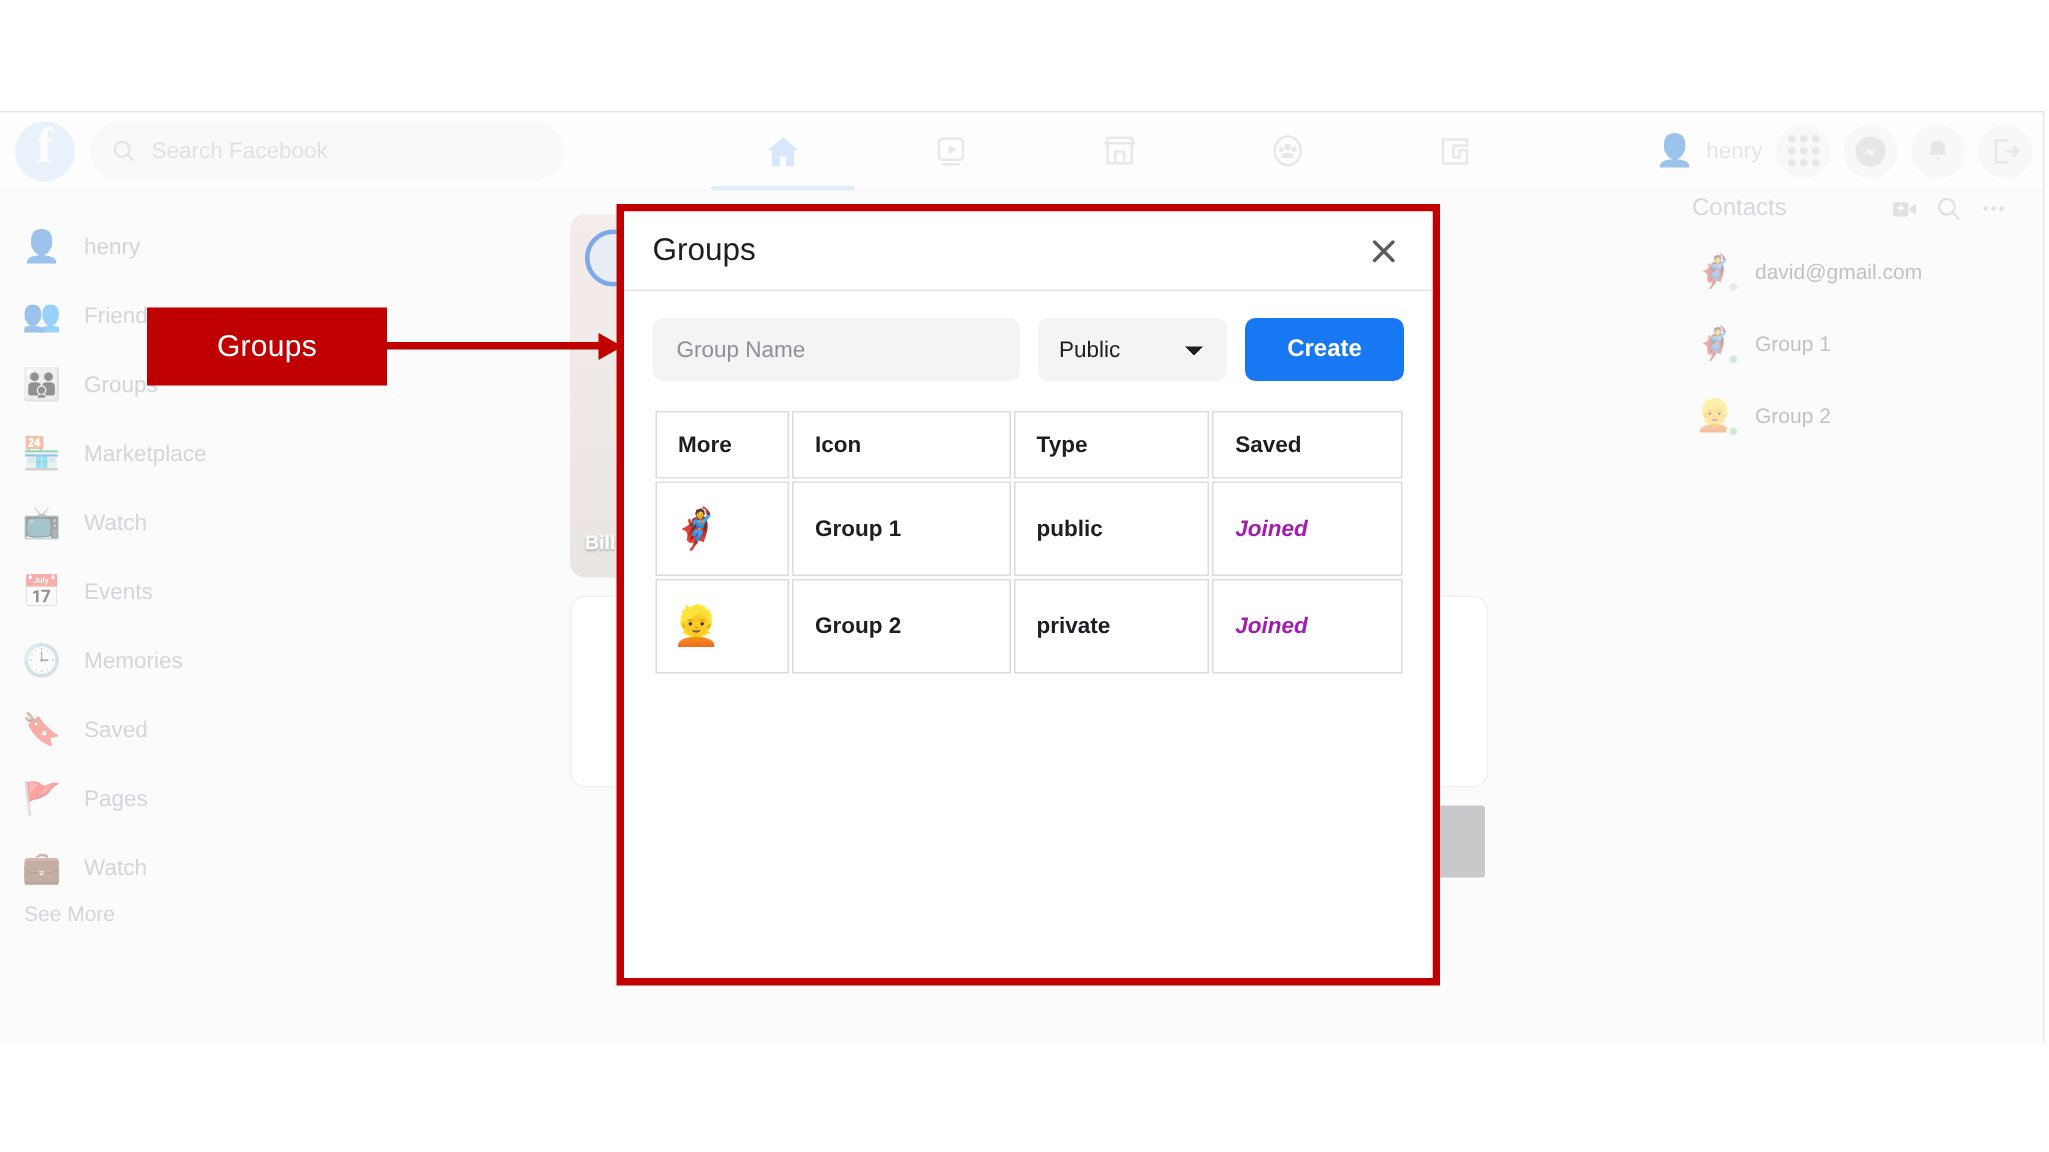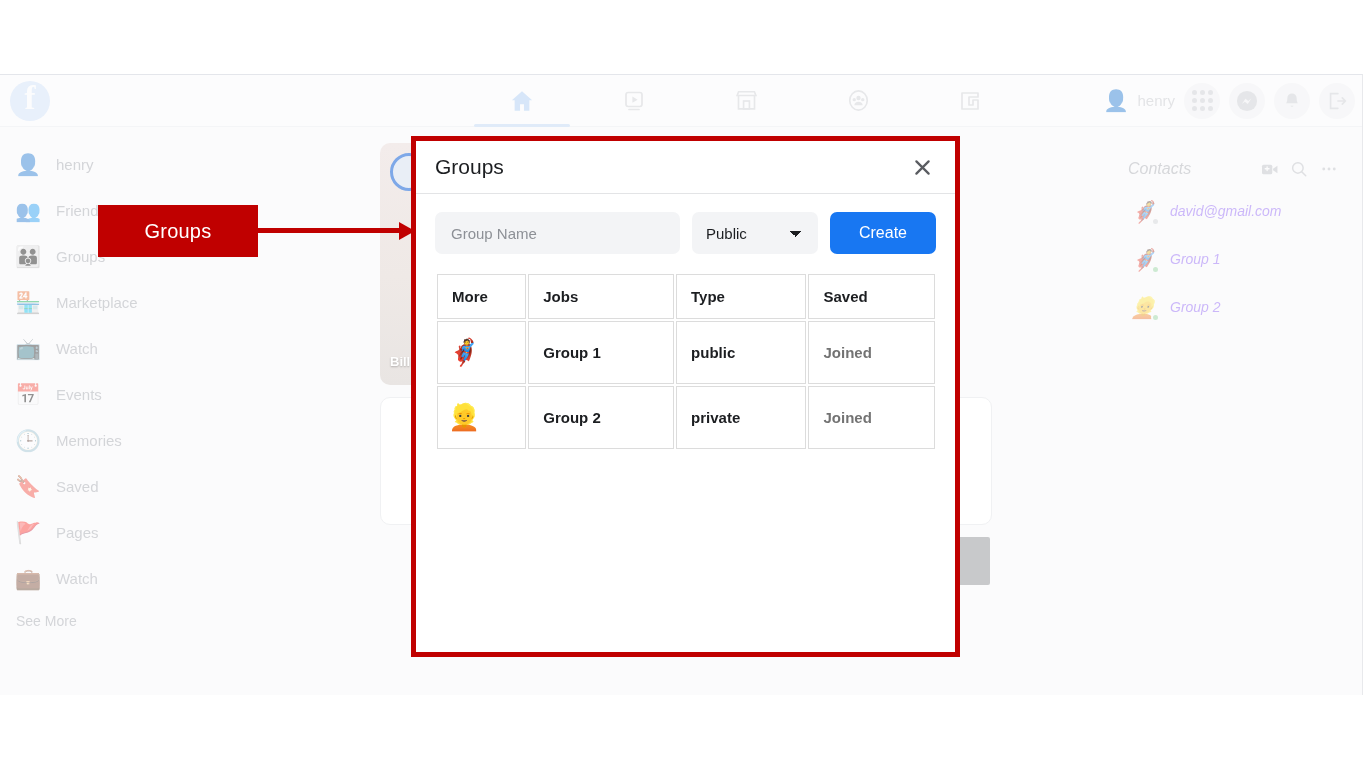--- a/index.html
+++ b/index.html
@@ -59,21 +59,21 @@
   .circ-btn { width:36px;height:36px;border-radius:50%;background:#f2f3f5;
               display:flex;align-items:center;justify-content:center; }
 
   .dot-grid { display:grid; grid-template-columns:repeat(3,5px); gap:3px; }
   .dot-grid i { width:5px;height:5px;border-radius:50%;background:#c9cbd0; display:block; }
 
   
   .lsidebar { position:absolute; left:0; top:52px; width:330px; padding:14px 0 0 14px; opacity:.42; }
   .side-item { display:flex; align-items:center; gap:14px; height:46px; }
   .side-item .lbl { font-size:15px; color:#9ea1a8; }
-  .side-more { font-size:14px; color:#9ea1a8; padding-left:2px; margin-top:12px; }
+  .side-more { font-size:14px; color:#9ea1a8; padding-left:2px; margin-top:0; }
   .av-emoji { font-size:21px; width:28px; text-align:center; line-height:1; }
   .side-ico { width:28px; height:28px; display:flex; align-items:center; justify-content:center; }
 
   
   .feed { position:absolute; left:380px; top:68px; width:612px; }
   .story-row { display:flex; gap:8px; }
   .story-card {
     width:146px; height:242px; border-radius:10px; overflow:hidden;
     background:#eceef0; position:relative; flex:0 0 auto;
   }
@@ -104,32 +104,32 @@
     margin-top:12px; width:550px; height:48px; background:#c8c9cb; border-radius:2px;
     margin-left:60px; position:relative; overflow:hidden;
   }
   .postbar::before, .postbar::after{
     content:""; position:absolute; bottom:-6px; width:26px; height:26px;
     background:#d4d5d7; transform:rotate(45deg);
   }
   .postbar::before{ left:150px; } .postbar::after{ left:330px; }
 
   
-  .rsidebar{ position:absolute; right:8px; top:76px; width:236px; opacity:.42;font-style:italic; }
+  .rsidebar{ position:absolute; right:8px; top:46px; width:236px; opacity:.42; }
   .rs-head{ display:flex; align-items:center; height:36px; padding:0 10px; }
   .rs-title{ flex:1; font-size:16px; color:#a4a7ad; }
   .rs-head .ic{ width:30px;height:30px;display:flex;align-items:center;justify-content:center; }
   .contact{ display:flex; align-items:center; gap:12px; height:48px; padding:0 10px; }
   .contact .cav{ position:relative; width:30px;height:30px; display:flex; align-items:center; justify-content:center; font-size:21px; line-height:1;}
   .contact .cav i{
     position:absolute; right:-2px; bottom:0px; width:9px;height:9px;border-radius:50%;
     background:#cfd1d4; border:2px solid #fbfbfc; display:block;
   }
   .contact .cav i.on{ background:#8fd49a; }
-  .contact .cname{ font-size:14px; color:#8b5cf6; }
+  .contact .cname{ font-size:14px; color:#737373; }
 
   
   .callout{
     position:absolute; left:98px; top:205px; width:160px; height:52px;
     background:#c00000; color:#ffffff;
     display:flex; align-items:center; justify-content:center;
     font-size:20px; letter-spacing:.2px; z-index:40;
   }
   .arrow-line{
     position:absolute; left:258px; top:228px; width:152px; height:5px; background:#c00000; z-index:40;
@@ -171,47 +171,54 @@
     background-image:
        linear-gradient(45deg, transparent 50%, #1c1e21 50%),
        linear-gradient(135deg, #1c1e21 50%, transparent 50%);
     background-position: calc(100% - 22px) 19px, calc(100% - 16px) 19px;
     background-size: 6px 6px, 6px 6px;
     background-repeat: no-repeat;
     font-family:"Liberation Sans", sans-serif;
   }
   .btn-create{
     width:106px; height:42px; border:none; border-radius:7px; background:#1877f2;
-    color:#ffffff; font-size:16px; font-weight:400; cursor:pointer;
+    color:#ffffff; font-size:16px; font-weight:700; cursor:pointer;
     font-family:"Liberation Sans", sans-serif;
   }
   table.gtable{
     margin-top:18px; border-collapse:separate; border-spacing:2px; width:502px;
   }
   table.gtable th, table.gtable td{
     border:1px solid #dcdcdc; text-align:left; vertical-align:middle;
     padding:0 14px; font-size:15px; color:#1c1e21;
   }
   table.gtable th{ height:45px; font-weight:700; }
   table.gtable td{ height:63px; font-weight:700; }
-  table.gtable td.joined{ color:#737373; }
+  table.gtable td.joined{ color:#a21caf;font-style:italic; }
   table.gtable td.icon-cell{ font-size:26px; padding:0 10px; }
   table.gtable col.c1{ width:90px; } table.gtable col.c2{ width:148px; }
   table.gtable col.c3{ width:132px; } table.gtable col.c4{ width:128px; }
 </style>
 </head>
 <body>
 
 <div id="root">
 
   <div class="page">
 
     <div class="navbar">
       <div class="nav-left">
         <div class="fb-logo">f</div>
+        <div class="search-pill">
+          <svg width="17" height="17" viewBox="0 0 24 24">
+            <circle cx="10.5" cy="10.5" r="7" fill="none" stroke="#bfc2c7" stroke-width="2"></circle>
+            <line x1="15.6" y1="15.6" x2="21" y2="21" stroke="#bfc2c7" stroke-width="2" stroke-linecap="round"></line>
+          </svg>
+          <span>Search Facebook</span>
+        </div>
       </div>
 
       <div class="nav-center">
         <div class="nav-tab active">
           <svg width="26" height="26" viewBox="0 0 24 24">
             <path d="M12 3 2.6 11.2h2.6V21h5V15h3.6v6h5v-9.8h2.6z" fill="#a8cbf5"></path>
           </svg>
         </div>
         <div class="nav-tab">
           <svg width="24" height="24" viewBox="0 0 24 24">
@@ -411,21 +418,21 @@
         <table class="gtable">
           <colgroup>
               <col class="c1">
               <col class="c2">
               <col class="c3">
               <col class="c4">
             </colgroup>
           <thead>
             <tr>
               <th>More</th>
-              <th>Jobs</th>
+              <th>Icon</th>
               <th>Type</th>
               <th>Saved</th>
             </tr>
           </thead>
           <tbody>
             <tr>
               <td class="icon-cell">🦸</td>
               <td>Group 1</td>
               <td>public</td>
               <td class="joined">Joined</td>

